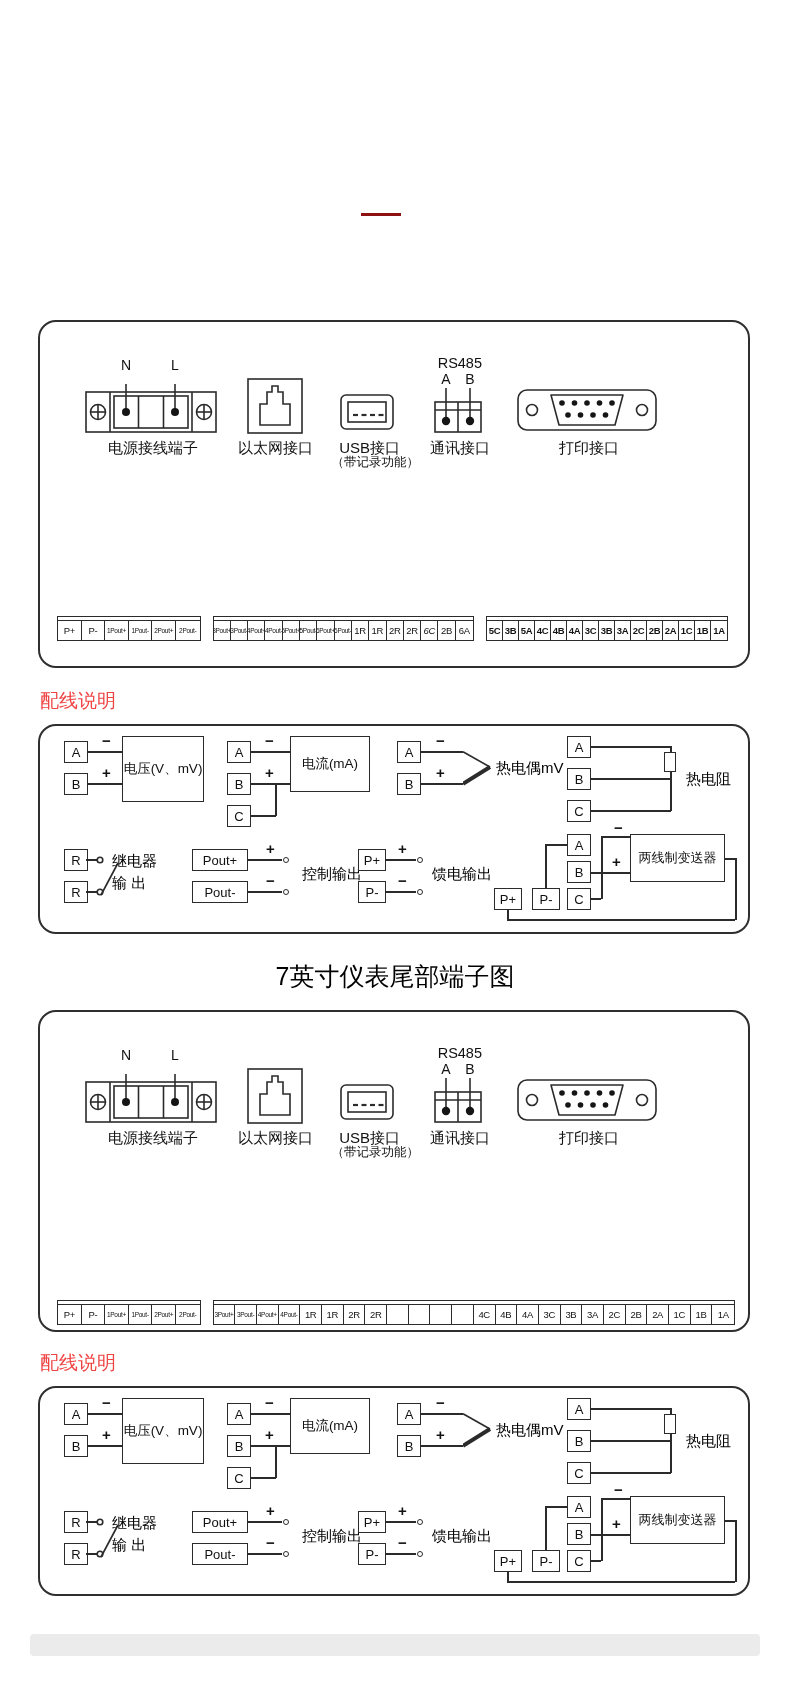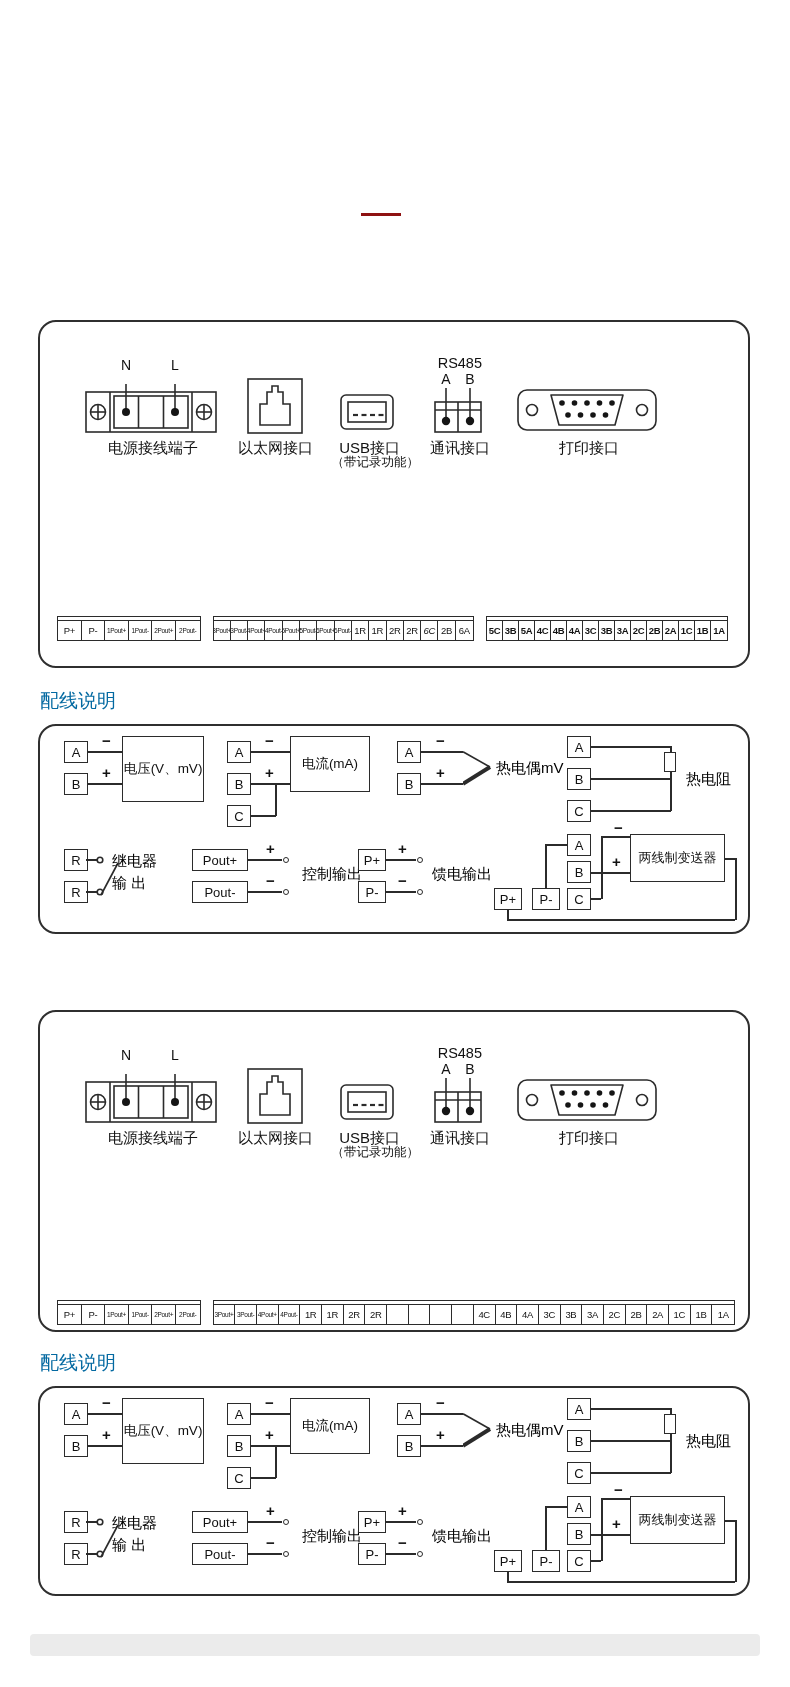--- a/index.html
+++ b/index.html
@@ -4,21 +4,21 @@
 <style>
   html,body{margin:0;padding:0;background:#fff;}
   .page{position:relative;width:790px;height:1687px;margin:0 auto;background:#fff;
         font-family:"Liberation Sans","DejaVu Sans",sans-serif;color:#111;overflow:hidden;}
 
   .title{position:absolute;top:38px;left:0;width:100%;margin:0;text-align:center;
          font-size:100px;font-weight:900;letter-spacing:4px;line-height:1.05;color:#000;}
   .redline{position:absolute;top:213px;left:361px;width:40px;height:3px;}
   .shead{position:absolute;left:0;width:100%;margin:0;text-align:center;
          font-size:25px;font-weight:500;color:#000;}
-  .note{position:absolute;left:40px;font-size:19px;color:#0369a1;}
+  .note{position:absolute;left:40px;font-size:19px;color:#ef4444;}
 
   .devbox,.wbox{position:absolute;left:38px;width:712px;border:2px solid #2f2f2f;
                 border-radius:18px;background:#fff;box-sizing:border-box;}
   .wbox{height:210px;}
 
   
   .pl{position:absolute;font-size:14px;text-align:center;line-height:1.1;}
   .cap{position:absolute;font-size:15px;text-align:right;white-space:nowrap;line-height:1.1;}
   .pic{position:absolute;}
   svg.pic *{stroke:#2b2b2b;stroke-width:1.6;fill:none;}
@@ -294,20 +294,21 @@
       <i class="wv" style="left:467px;top:184px;height:10px"></i>
       <i class="wh" style="left:467px;top:193px;width:228px"></i>
       <i class="wv" style="left:695px;top:132px;height:62px"></i>
       <i class="wh" style="left:685px;top:132px;width:10px"></i>
       <span class="sg" style="left:574px;top:94px">−</span>
       <span class="sg" style="left:572px;top:128px">+</span>
       <div class="bb" style="left:590px;top:108px;width:95px;height:48px;font-size:13px">两线制变送器</div>
     </div>
   </section>
 
+  <h2 class="shead" style="top:960px">7英寸仪表尾部端子图</h2>
 
   <section class="devbox" style="top:1010px;height:322px">
     <div>
       <span class="pl" style="left:79px;top:36px;width:14px">N</span>
       <span class="pl" style="left:128px;top:36px;width:14px">L</span>
       <svg class="pic" style="left:45px;top:62px" width="132" height="50" viewBox="0 0 132 50">
         <line x1="41" y1="0" x2="41" y2="28"></line>
           <line x1="90" y1="0" x2="90" y2="28"></line>
         <rect x="1" y="8" width="130" height="40"></rect>
         <line x1="25" y1="8" x2="25" y2="48"></line>

